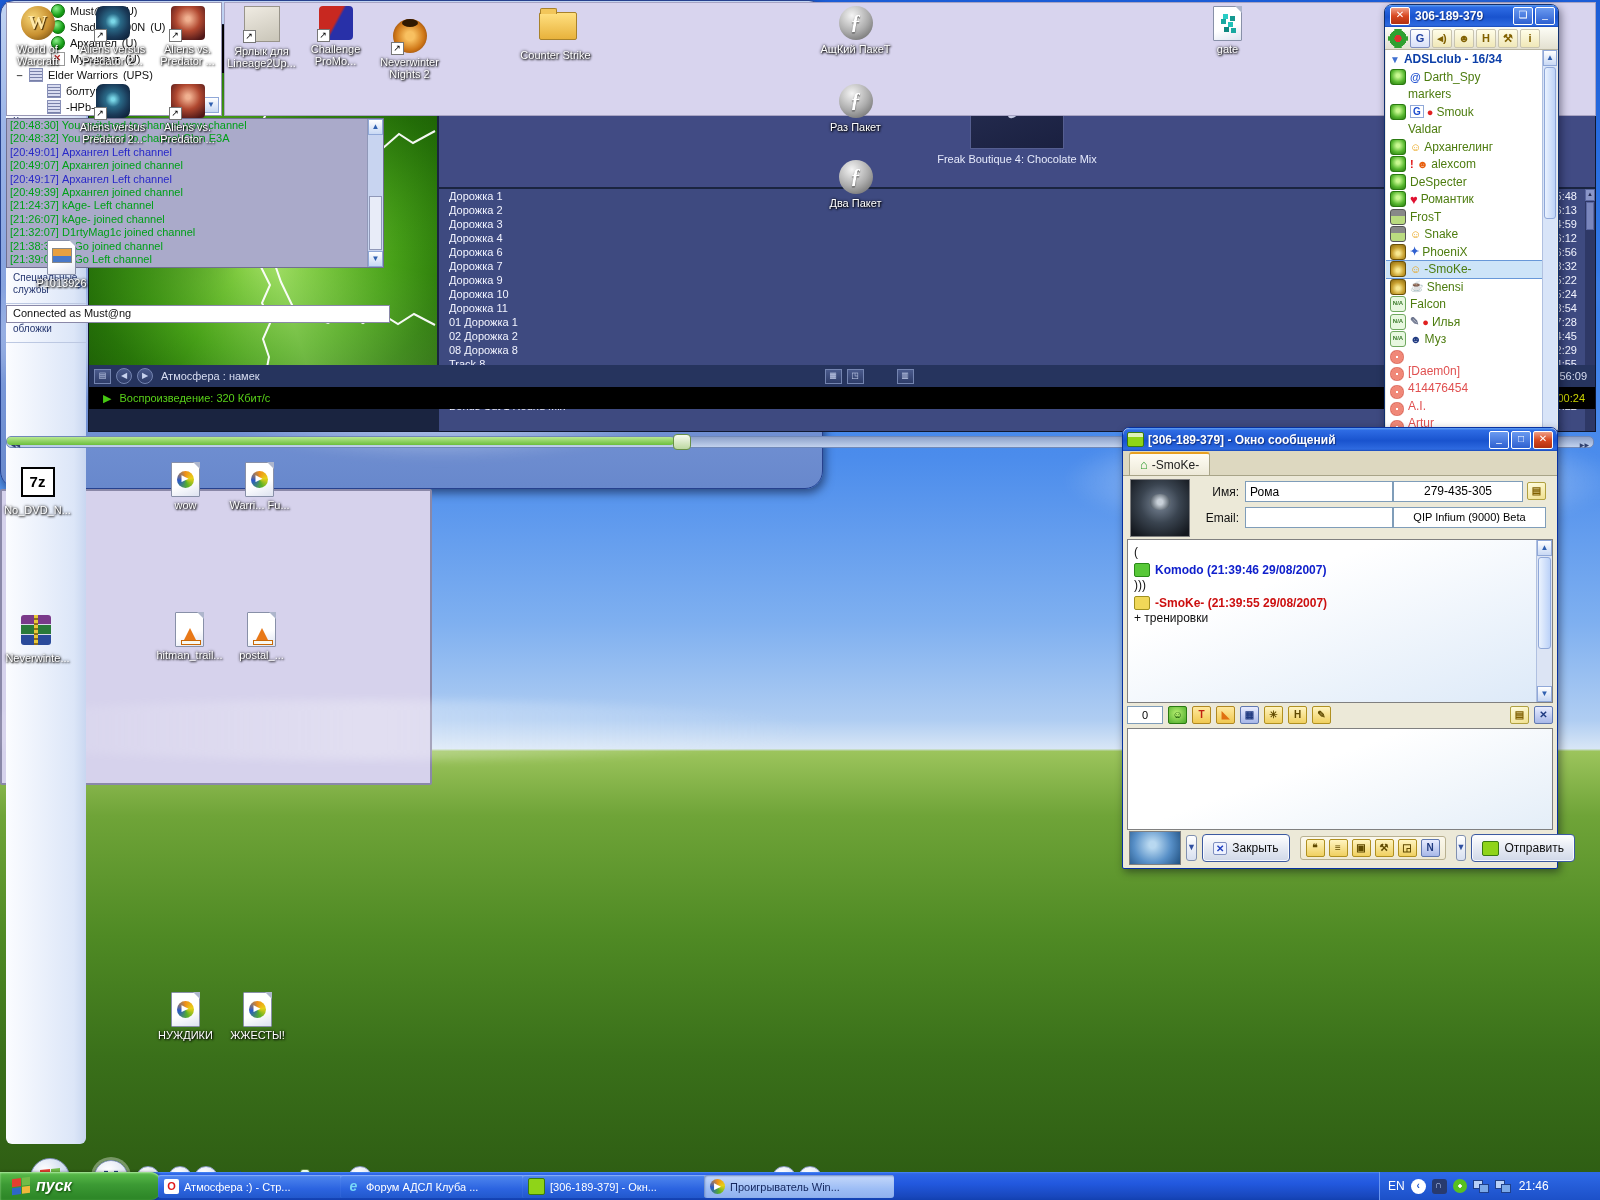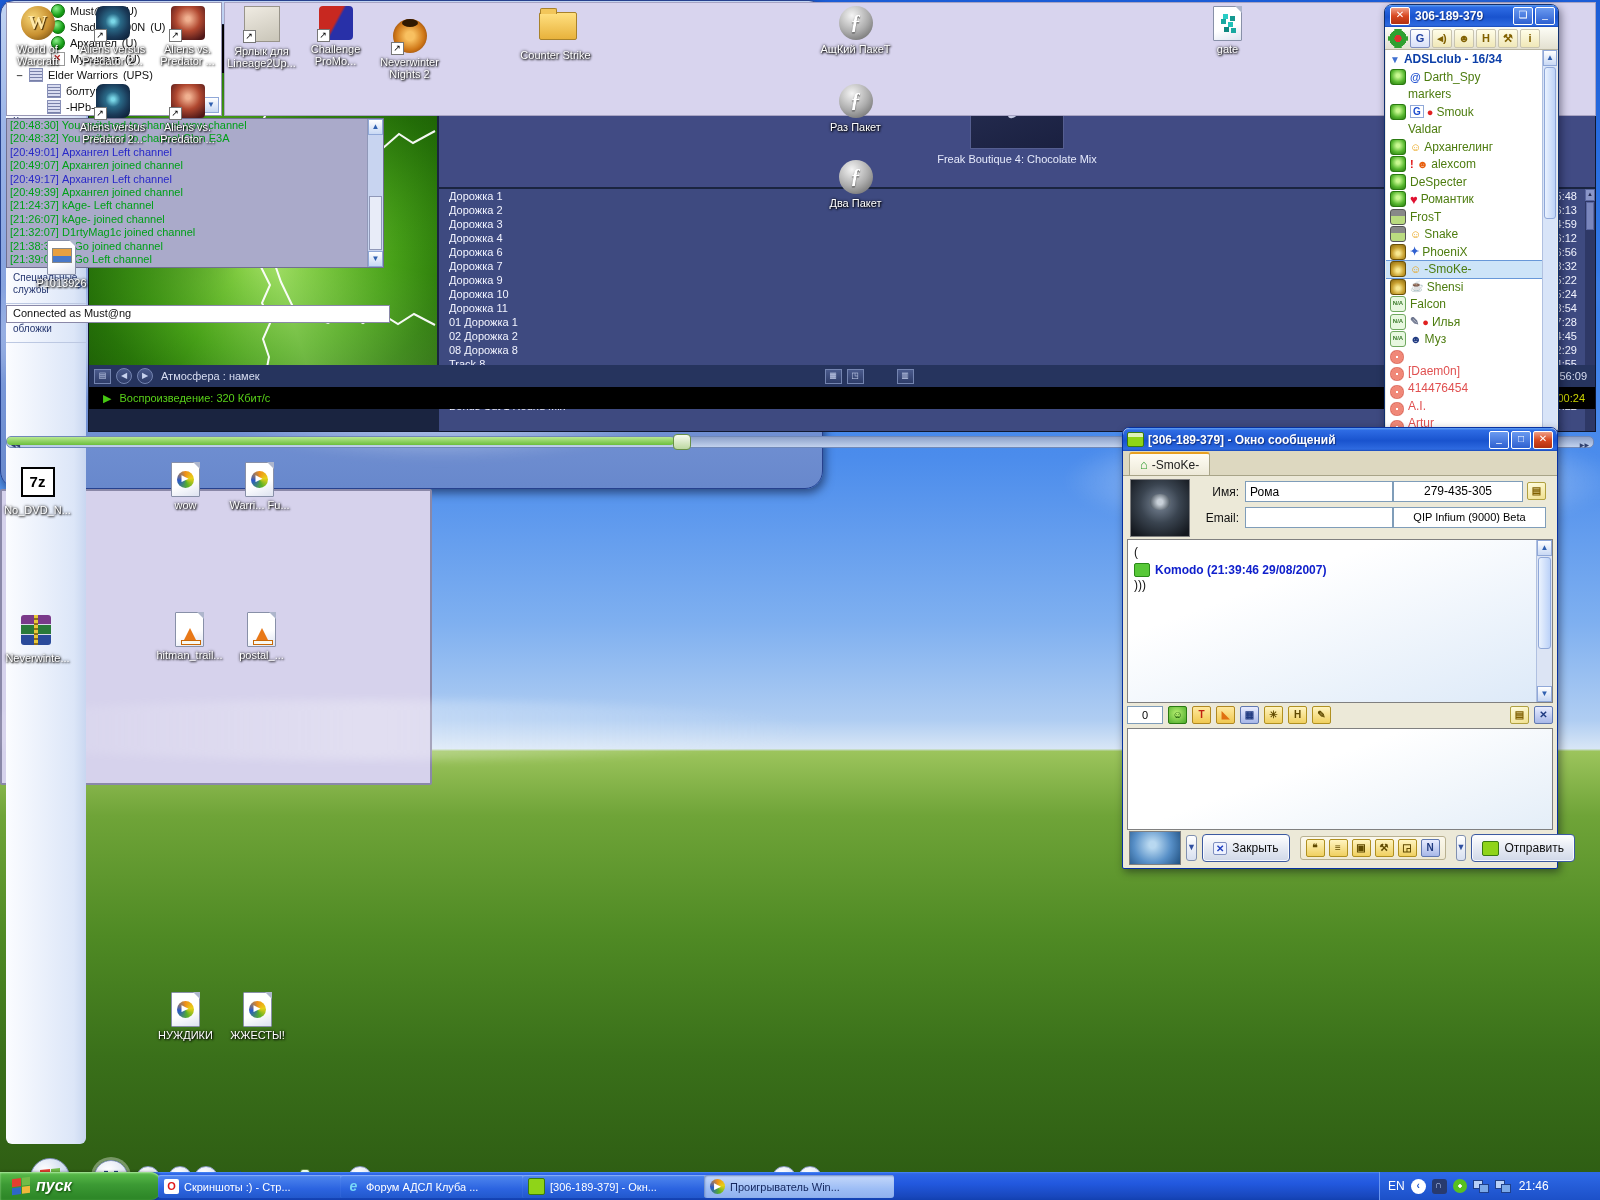--- a/index.html
+++ b/index.html
@@ -830,20 +830,27 @@
         </div>
 
         <div>
           <div class="msg-h">
             <span class="mic ic-grn"></span>
             <span class="hin">Komodo (21:39:46 29/08/2007)</span>
           </div>
           <div class="msg-b">)))</div>
         </div>
 
+        <div>
+          <div class="msg-h">
+            <span class="mic ic-yel"></span>
+            <span class="hout">-SmoKe- (21:39:55 29/08/2007)</span>
+          </div>
+          <div class="msg-b">+ тренировки</div>
+        </div>
 
 
       <div class="chat-sb">
         <div class="sba">▲</div>
         <div class="sbt" style="height:90px;"></div>
         <div class="sba" style="position:absolute;bottom:0;left:0;right:0;">▼</div>
       </div>
     </div>
     <div class="mtool">
       <div class="cnt">0</div>
@@ -978,21 +985,21 @@
           <i class="f1"></i>
           <i class="f2"></i>
           <i class="f3"></i>
           <i class="f4"></i>
         </span>
       <span>пуск</span>
     </div>
 
       <div class="task" style="left: 158px;">
         <span class="tico t-opera">O</span>
-        <span>Скриншоты :) - Стр...</span>
+        <span>Атмосфера :) - Стр...</span>
       </div>
 
       <div class="task" style="left: 340px;">
         <span class="tico t-ie">e</span>
         <span>Форум АДСЛ Клуба ...</span>
       </div>
 
       <div class="task" style="left: 522px;">
         <span class="tico t-qip"></span>
         <span>[306-189-379] - Окн...</span>

